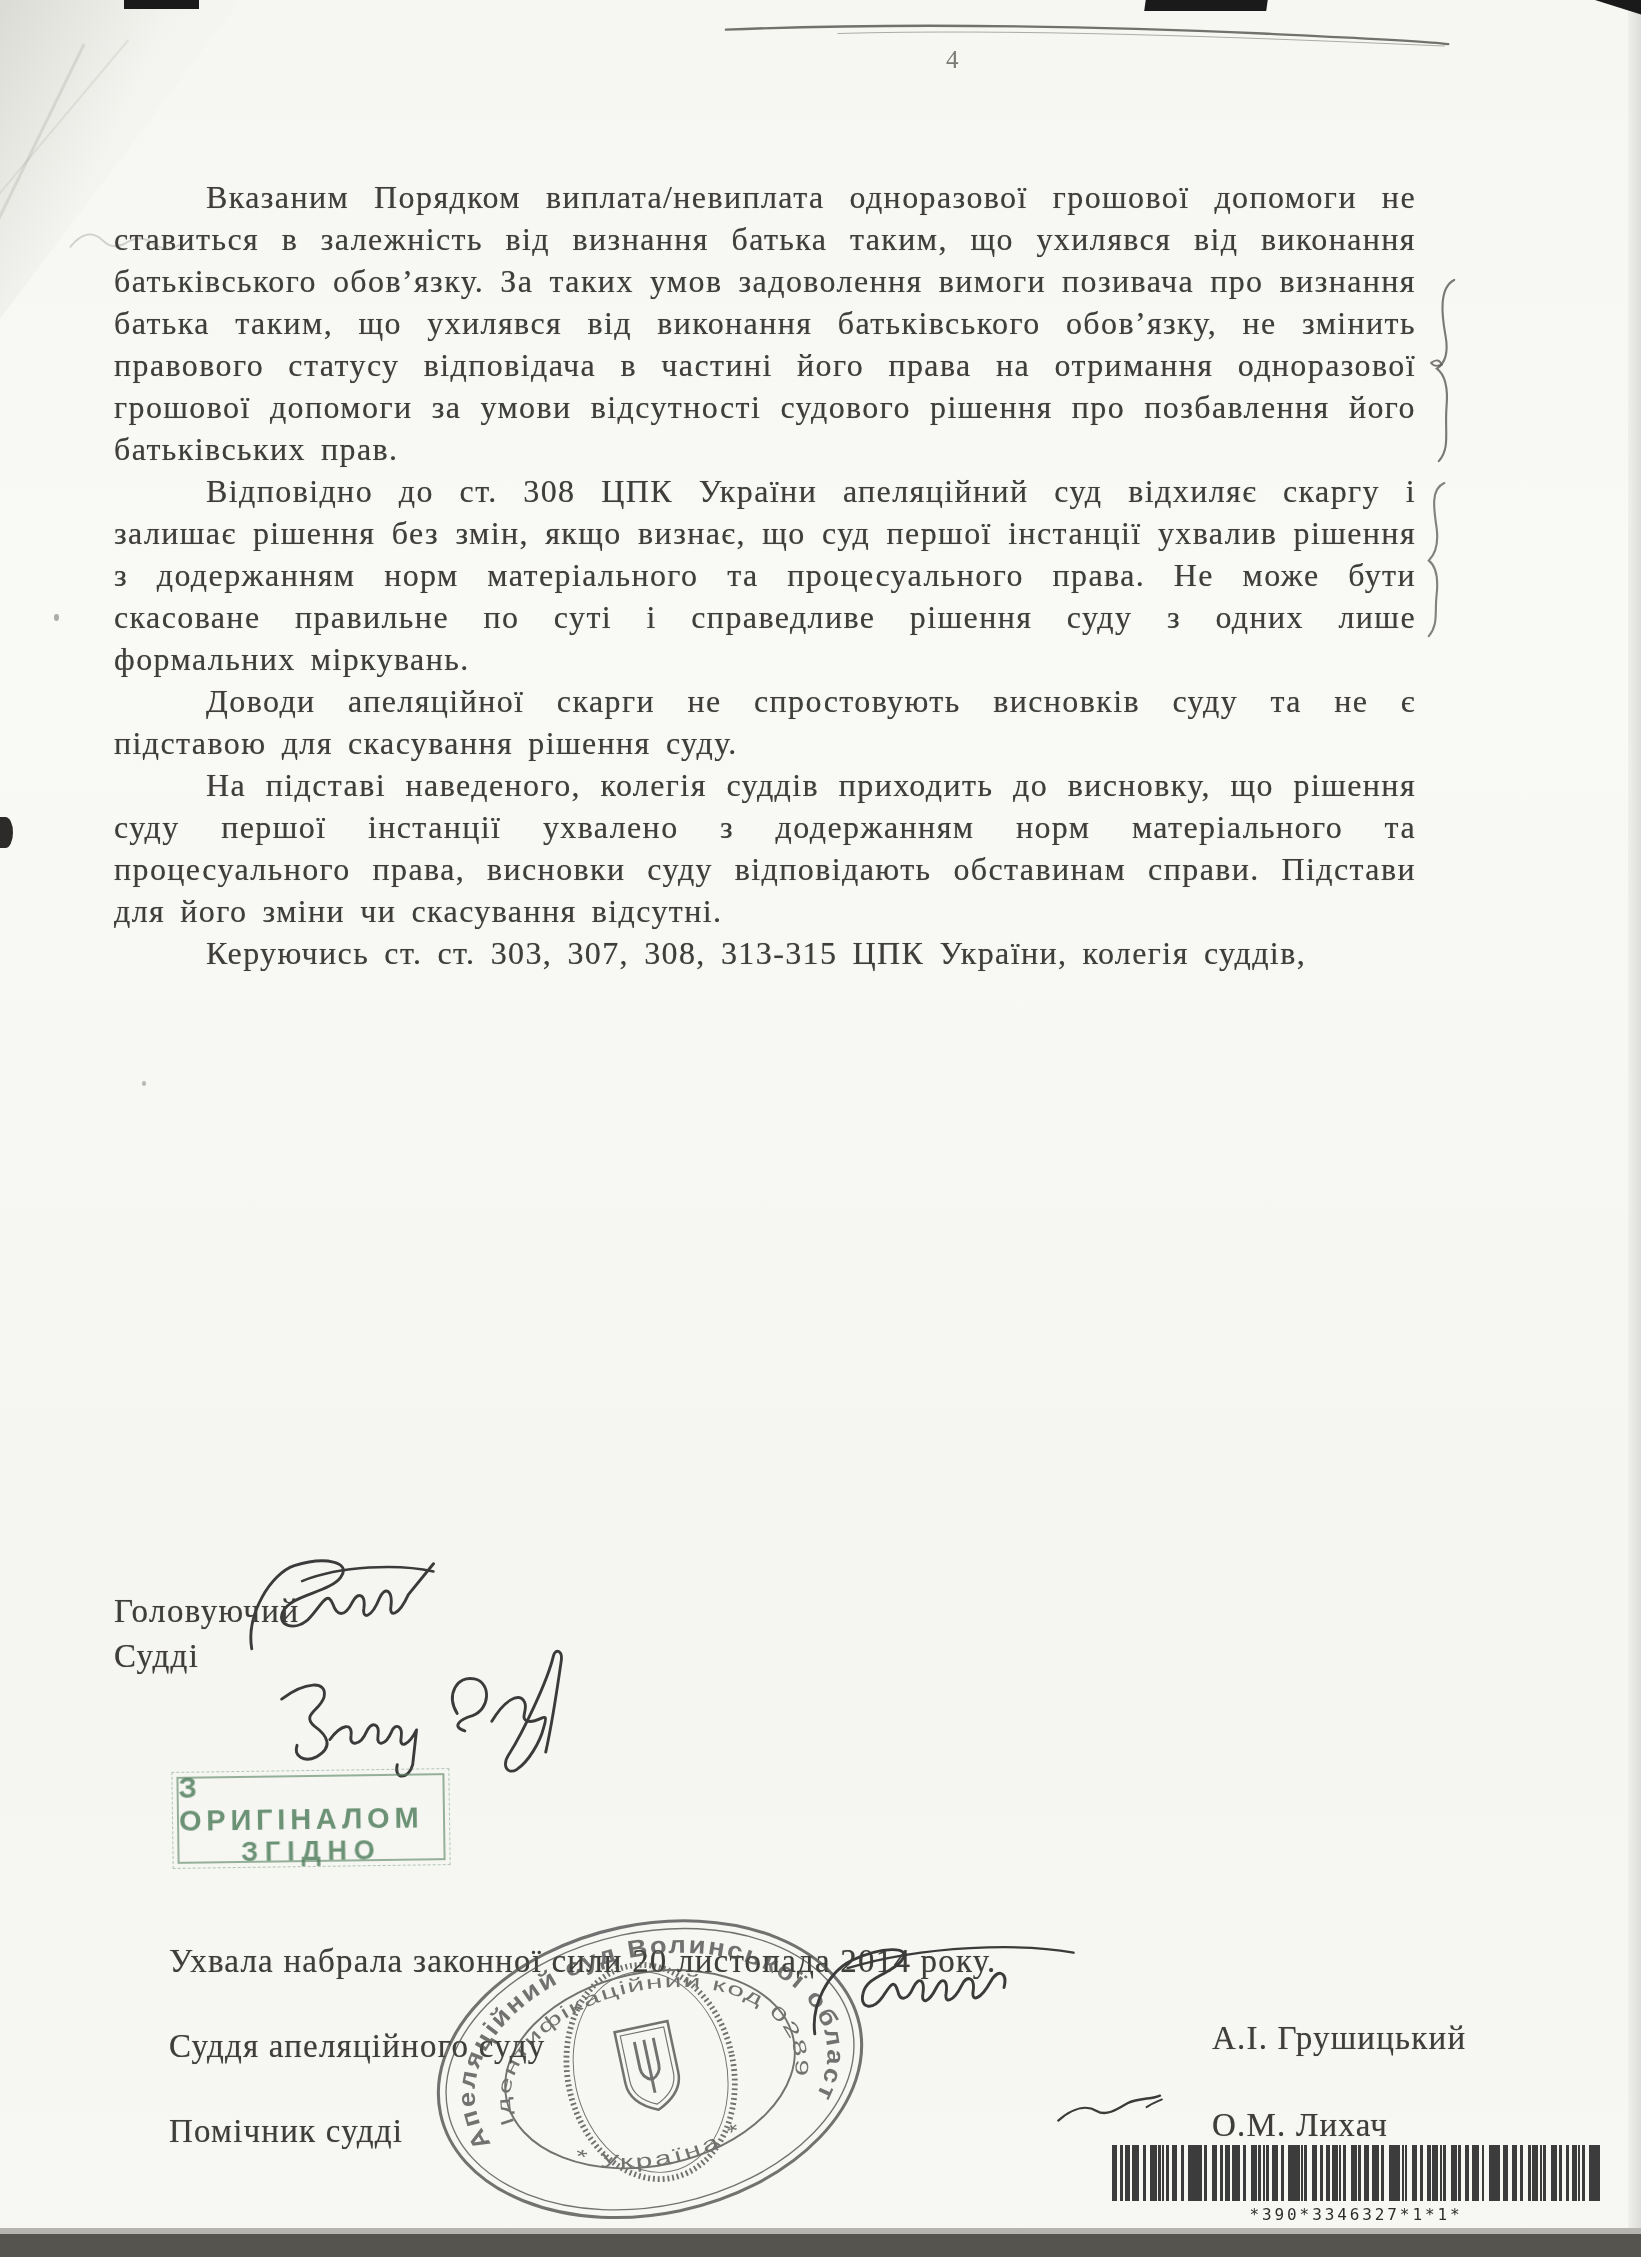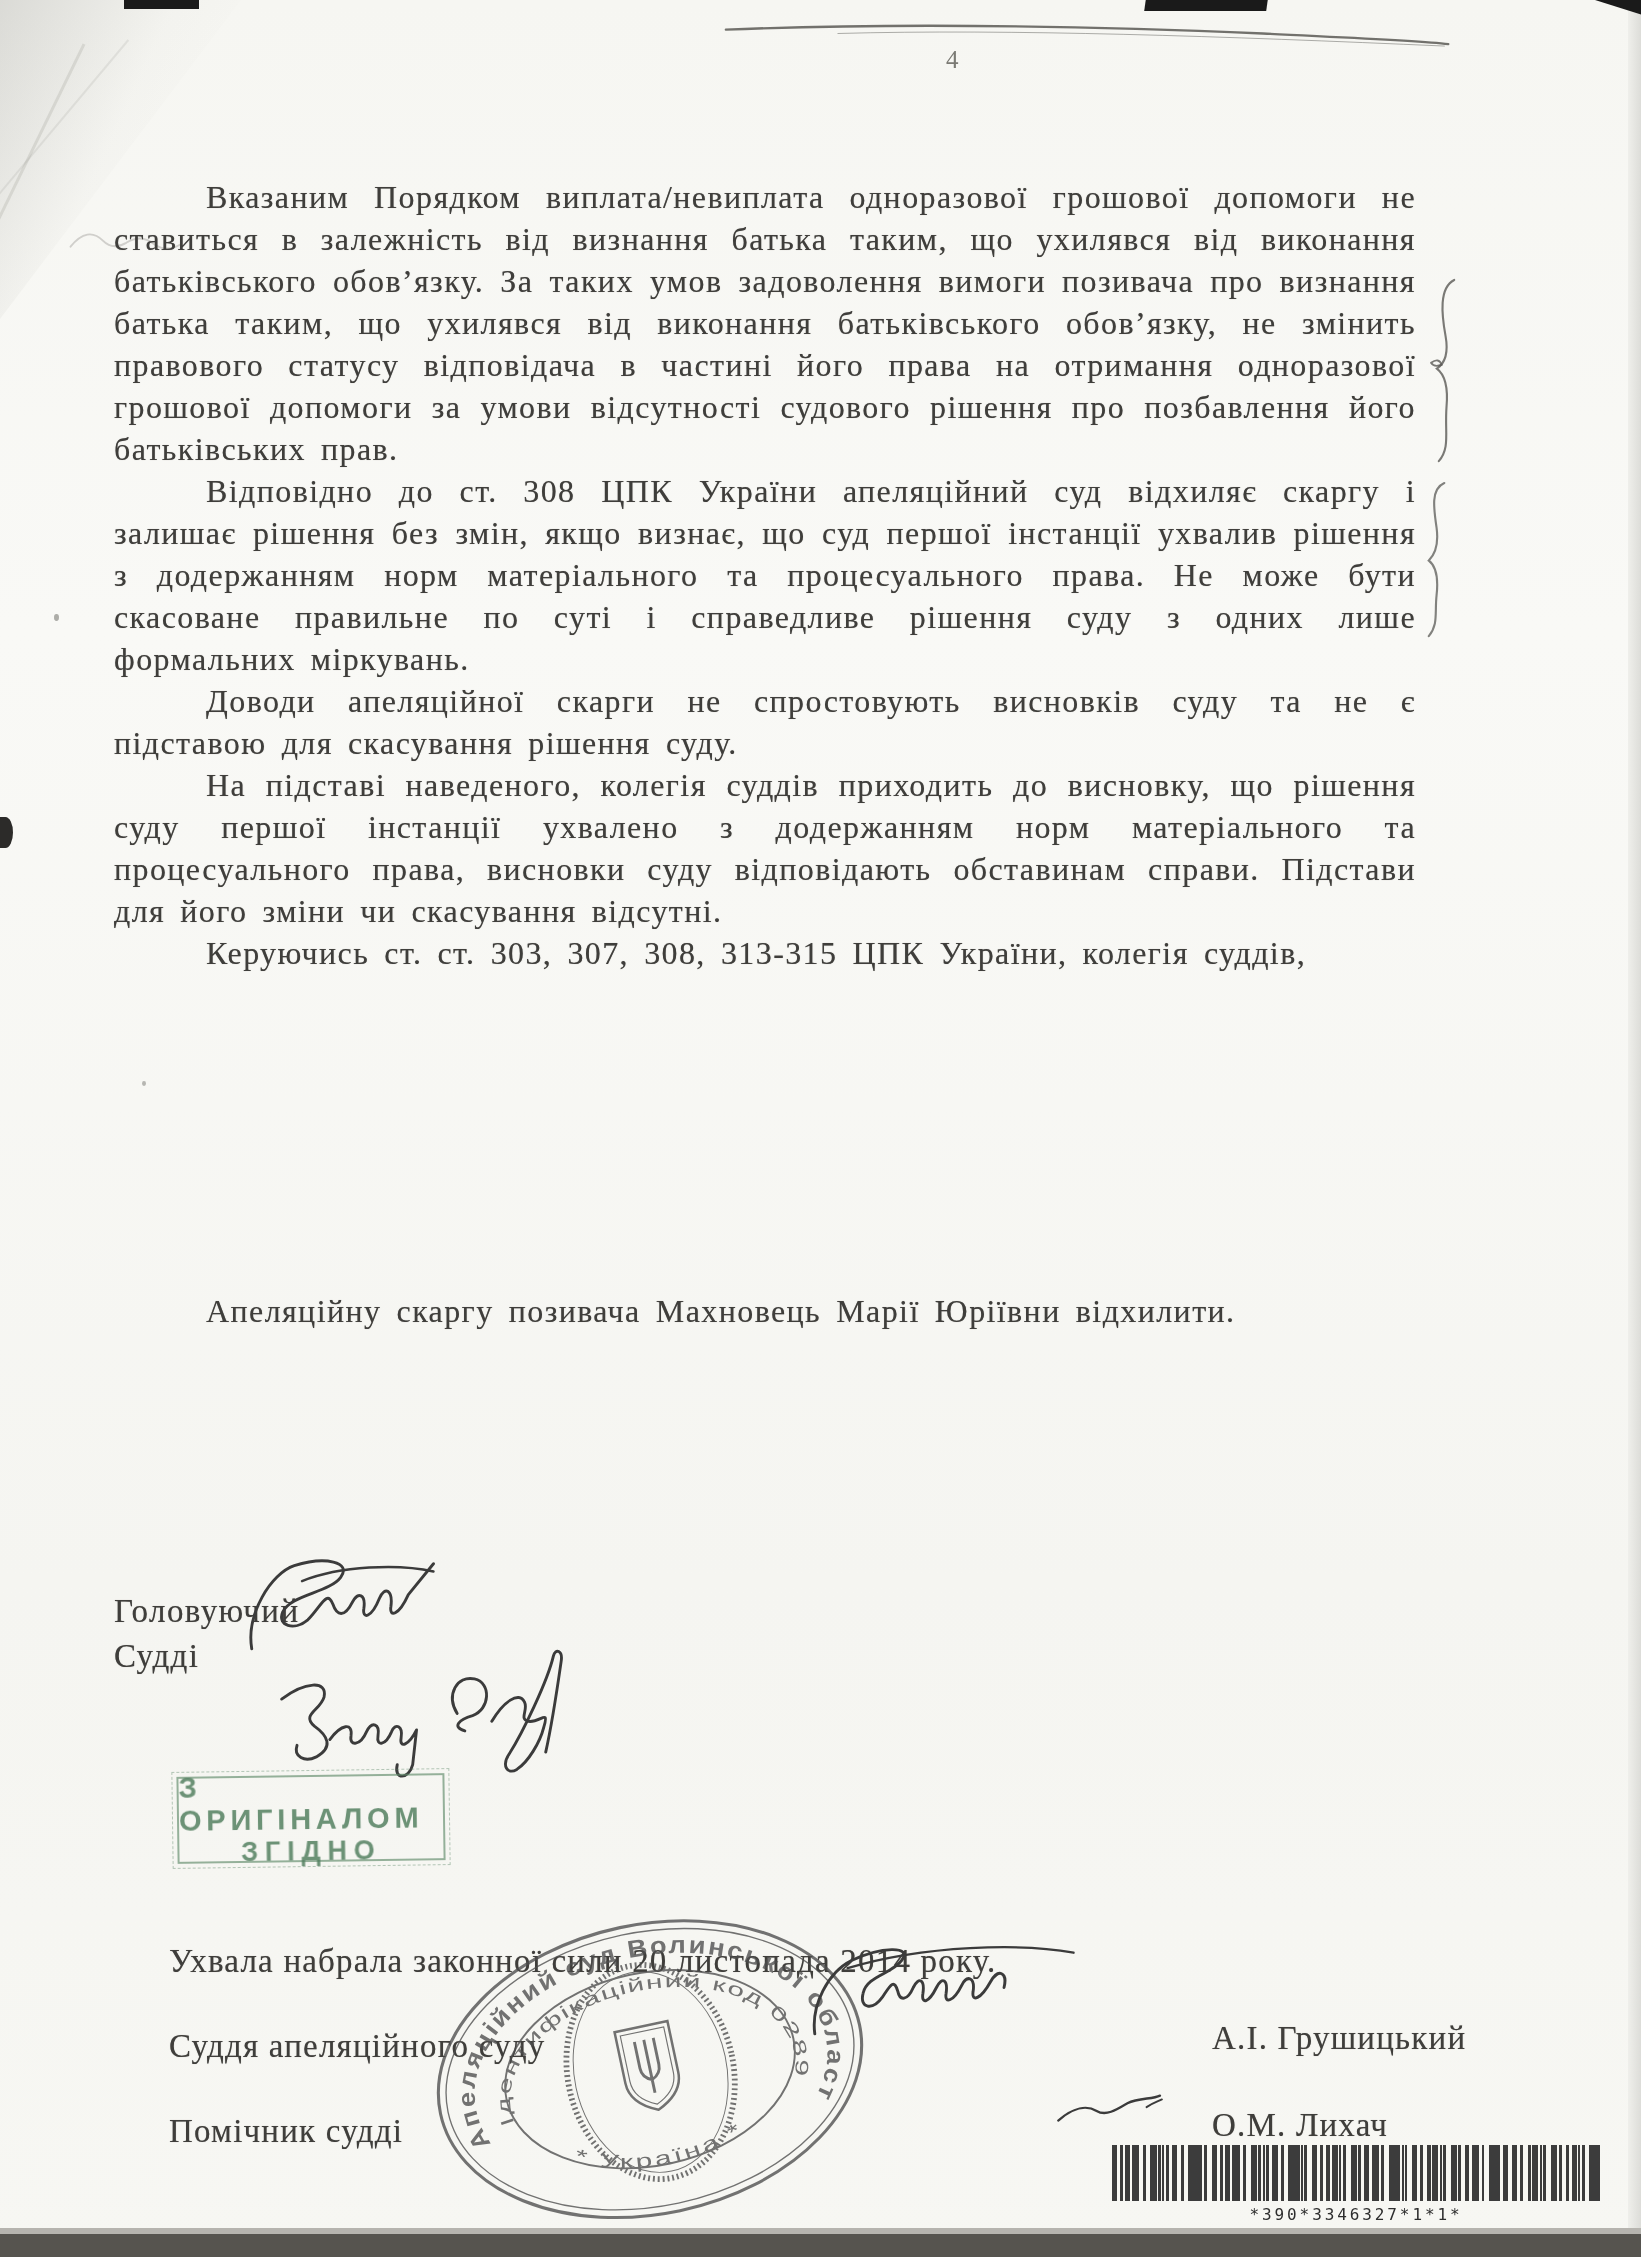--- a/index.html
+++ b/index.html
@@ -108,21 +108,20 @@
   <div class="flowA">
     <p class="para">Вказаним Порядком виплата/невиплата одноразової грошової допомоги не ставиться в залежність від визнання батька таким, що ухилявся від виконання батьківського обов’язку. За таких умов задоволення вимоги позивача про визнання батька таким, що ухилявся від виконання батьківського обов’язку, не змінить правового статусу відповідача в частині його права на отримання одноразової грошової допомоги за умови відсутності судового рішення про позбавлення його батьківських прав.</p>
     <p class="para">Відповідно до ст. 308 ЦПК України апеляційний суд відхиляє скаргу і залишає рішення без змін, якщо визнає, що суд першої інстанції ухвалив рішення з додержанням норм матеріального та процесуального права. Не може бути скасоване правильне по суті і справедливе рішення суду з одних лише формальних міркувань.</p>
     <p class="para">Доводи апеляційної скарги не спростовують висновків суду та не є підставою для скасування рішення суду.</p>
     <p class="para">На підставі наведеного, колегія суддів приходить до висновку, що рішення суду першої інстанції ухвалено з додержанням норм матеріального та процесуального права, висновки суду відповідають обставинам справи. Підстави для його зміни чи скасування відсутні.</p>
     <p class="para">Керуючись ст. ст. 303, 307, 308, 313-315 ЦПК України, колегія суддів,</p>
   </div>
 
 
   <div class="flowB">
-    <p class="para">Апеляційну скаргу позивача Махновець Марії Юріївни відхилити.</p>
   </div>
 
   <div class="sig-label" style="top:1593px;">Головуючий</div>
   <div class="sig-label" style="top:1638px;">Судді</div>
 
   <svg class="flat" style="left:244px;top:1556px;" width="203" height="116" viewBox="0 0 210 120">
     <path class="ink" stroke-width="3" d="M8,96 C2,60 28,18 52,10 C84,0 112,6 100,22 C88,38 48,40 40,58 C34,72 52,78 66,66 C80,52 86,34 92,50 C96,62 104,64 112,48 C118,36 126,40 124,54 C122,66 132,64 140,44 C146,30 154,36 152,52 C150,64 160,62 170,40 L196,8"></path>
     <path class="ink" stroke-width="2.6" d="M60,26 C100,10 160,8 196,16"></path>
   </svg>
   <svg class="flat" style="left:272px;top:1672px;" width="159" height="111" viewBox="0 0 165 115">

